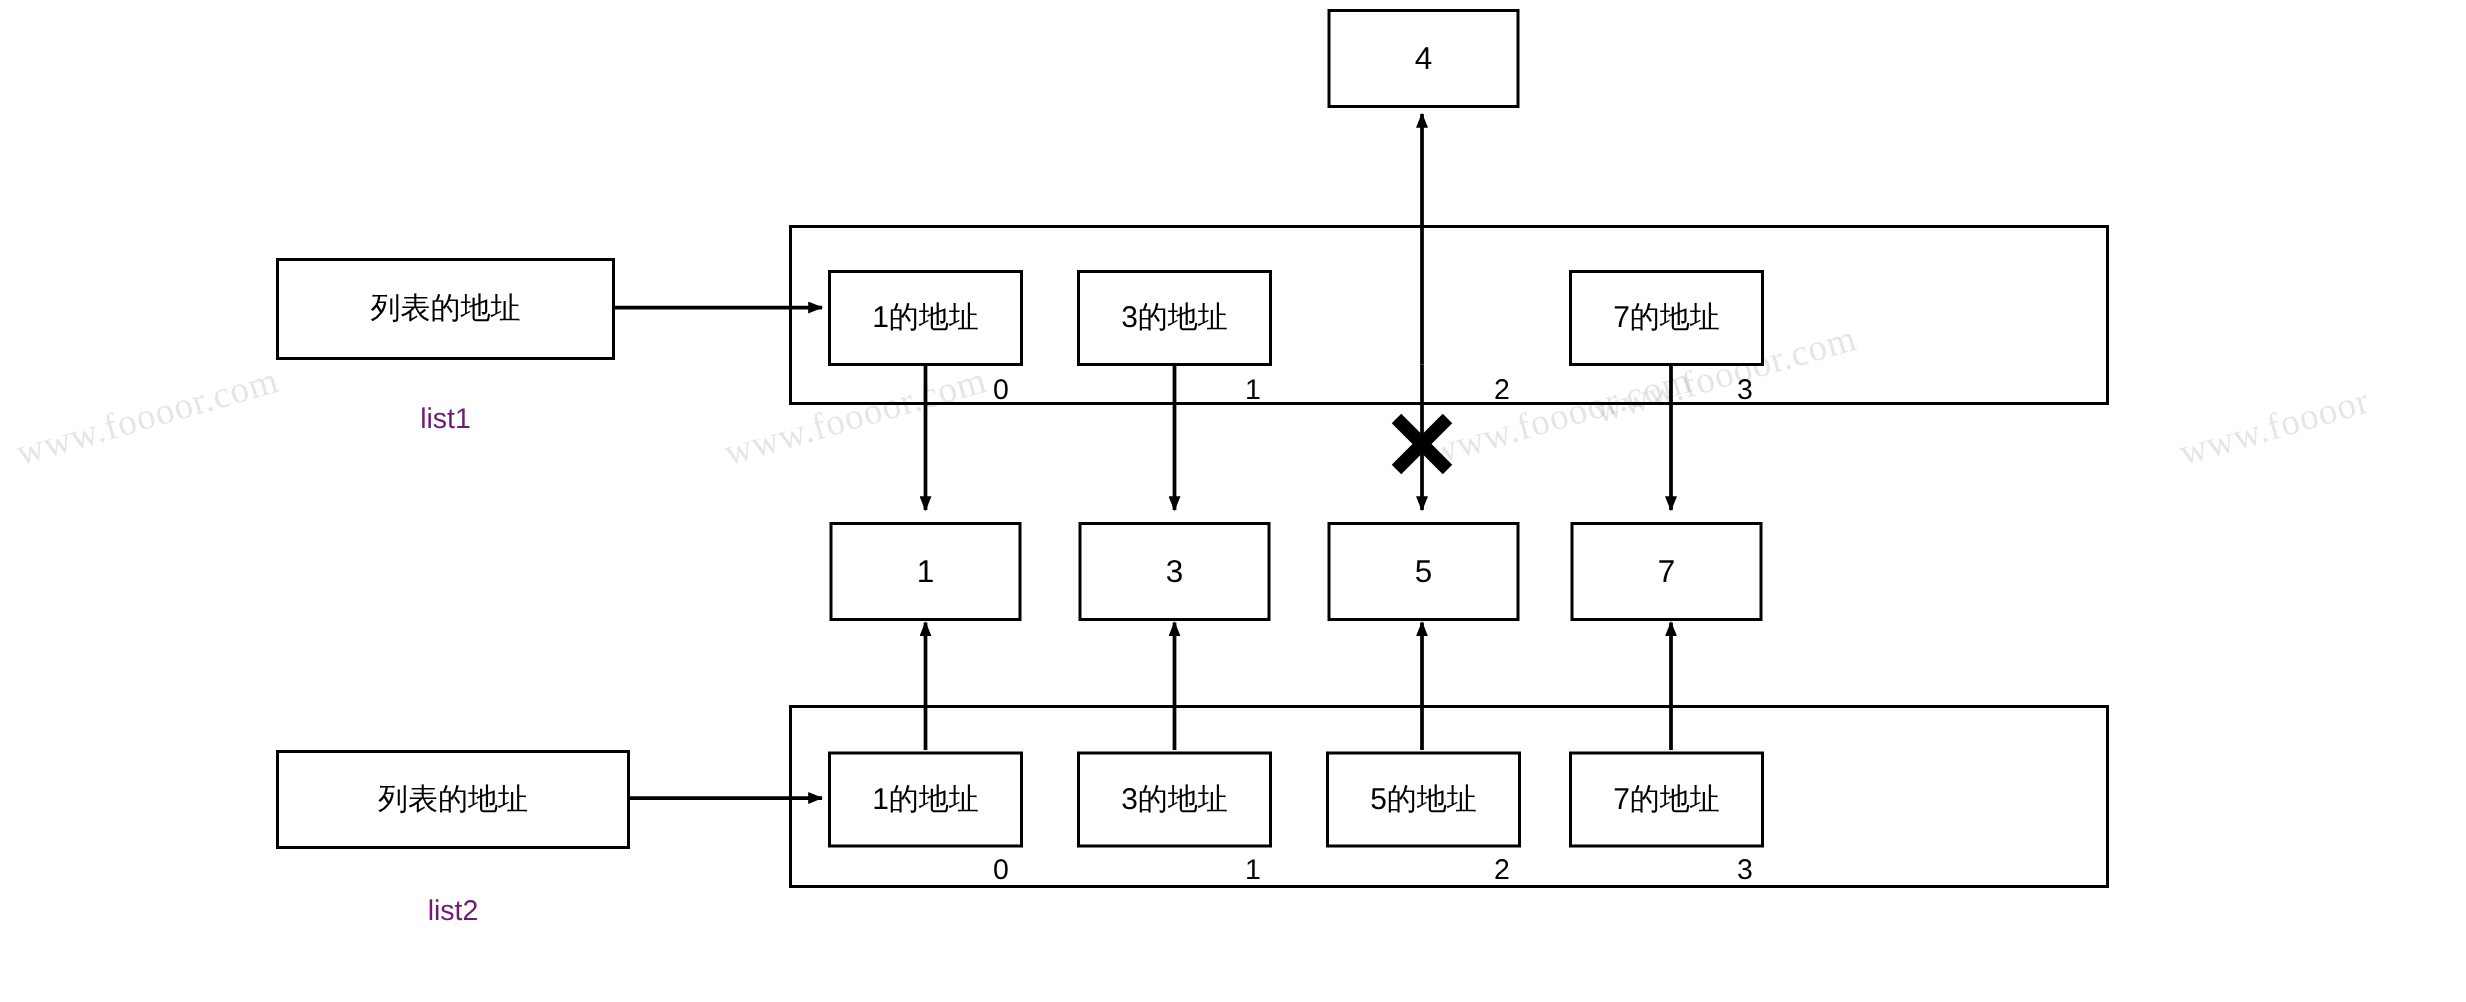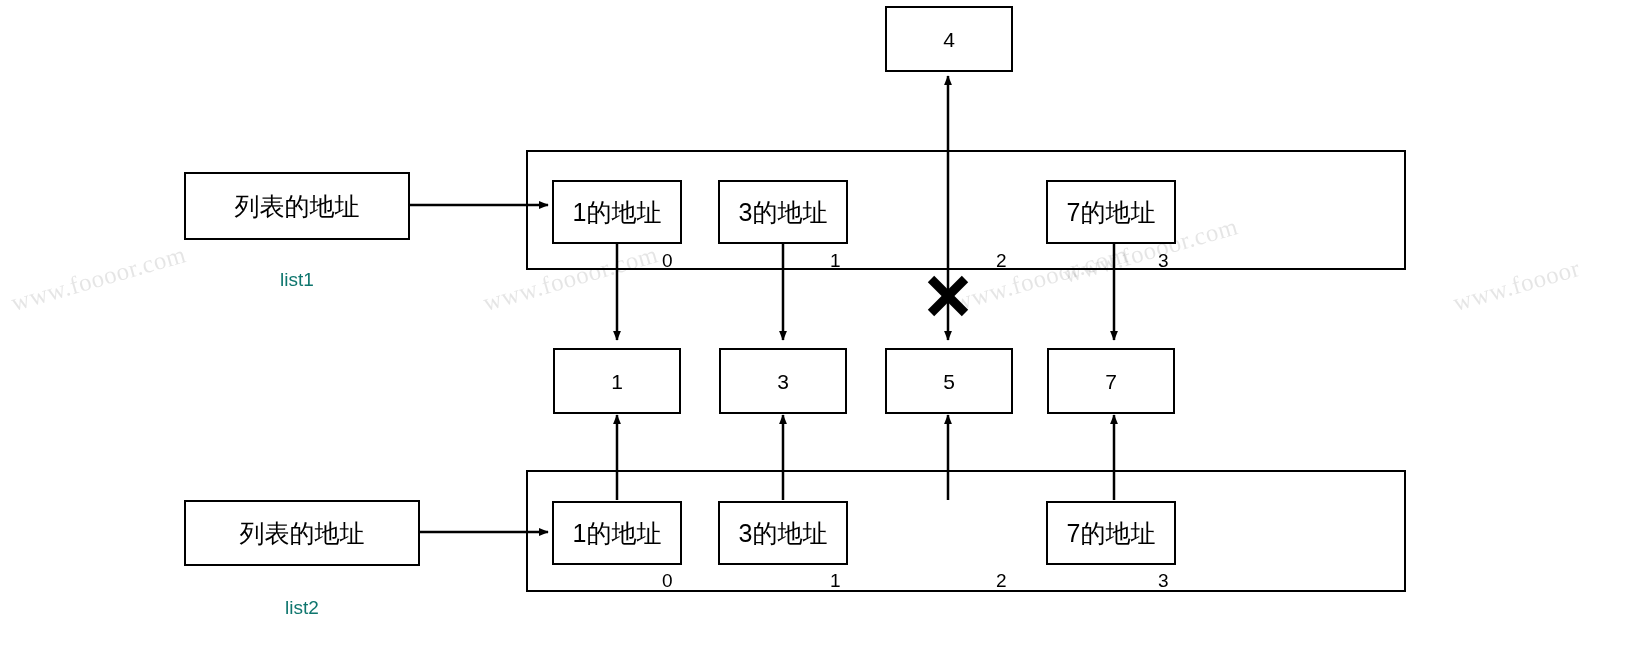--- a/index.html
+++ b/index.html
@@ -32,38 +32,38 @@
     z-index: 5;
   }
   .container-box {
     position: absolute;
     box-sizing: border-box;
     border: 2px solid #000000;
     background: transparent;
     z-index: 3;
   }
   .ptr-box {
-    font-size: 25px;
+    font-size: 20px;
   }
   .val-box {
     font-size: 21px;
   }
   .idx-label {
     position: absolute;
     font-size: 19px;
     line-height: 1;
     color: #000000;
     z-index: 6;
     white-space: nowrap;
   }
   .list-label {
     position: absolute;
     font-size: 19px;
     line-height: 1;
-    color: #0f766e;
+    color: #701a75;
     z-index: 6;
     white-space: nowrap;
     text-align: center;
   }
   .wm {
     position: absolute;
     font-size: 25px;
     color: rgba(0,0,0,0.10);
     font-family: "Liberation Serif", "DejaVu Serif", serif;
     transform: rotate(-16deg);
@@ -161,18 +161,19 @@
   <div class="list-label" style="left:184px; top:598px; width:236px;">list2</div>
 
   <div class="container-box" style="left:526px; top:470px; width:880px; height:122px;"></div>
 
   <div class="box ptr-box" style="left:552px; top:501px; width:130px; height:64px;">1的地址</div>
   <div class="idx-label" style="left:662px; top:571px;">0</div>
 
   <div class="box ptr-box" style="left:718px; top:501px; width:130px; height:64px;">3的地址</div>
   <div class="idx-label" style="left:830px; top:571px;">1</div>
 
+  <div class="box ptr-box" style="left:884px; top:501px; width:130px; height:64px;">5的地址</div>
   <div class="idx-label" style="left:996px; top:571px;">2</div>
 
   <div class="box ptr-box" style="left:1046px; top:501px; width:130px; height:64px;">7的地址</div>
   <div class="idx-label" style="left:1158px; top:571px;">3</div>
 
 </div>
 
 </body></html>

